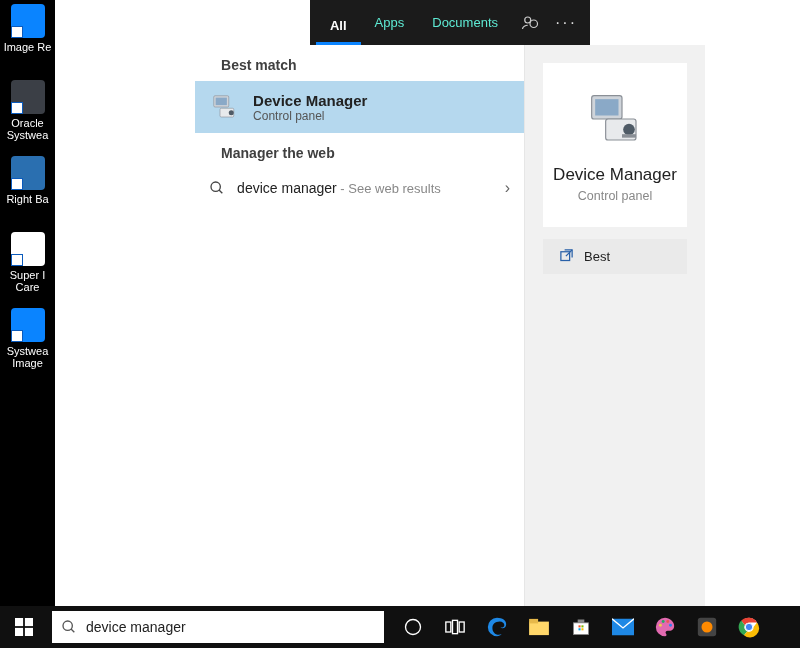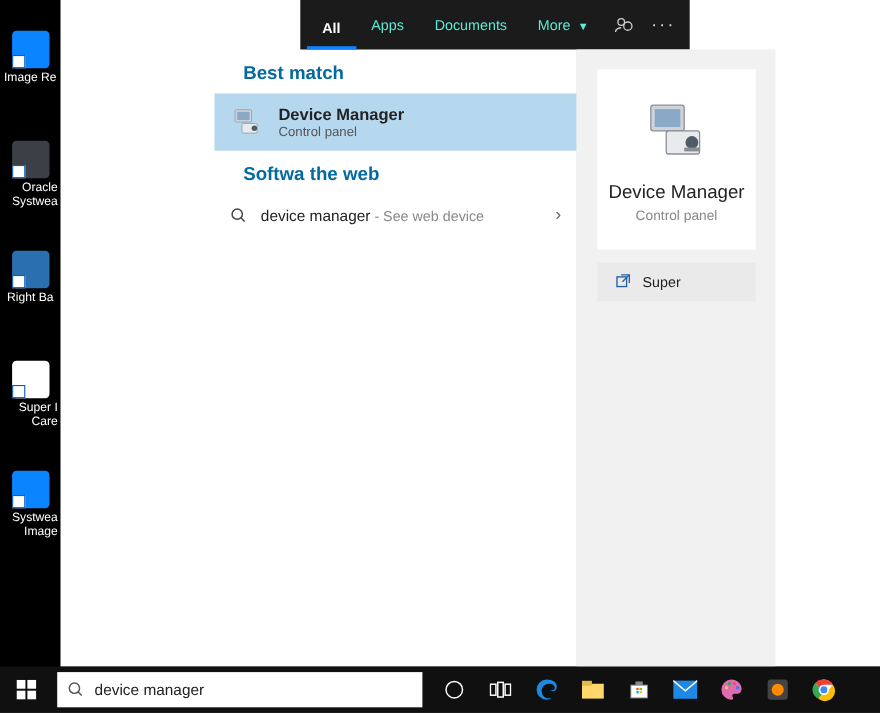--- a/index.html
+++ b/index.html
@@ -15,22 +15,22 @@
   .desktop {
     position: absolute; left: 0; top: 0; width: 55px; height: 606px;
     display: flex; flex-direction: column; align-items: center;
     padding-top: 4px;
     z-index: 0;
   }
   .desktop-icon {
     width: 50px; height: 70px;
     display: flex; flex-direction: column; align-items: center;
     justify-content: flex-start;
-    color: #fff; font-size: 11px; line-height: 12px; text-align: right;
-    margin-bottom: 6px; cursor: default; margin-top: 24px;
+    color: #fff; font-size: 11px; line-height: 12px; text-align: center;
+    margin-bottom: 6px; cursor: default;
   }
   .di-img {
     width: 34px; height: 34px; border-radius: 4px; margin-bottom: 3px;
     position: relative;
   }
   .di-shortcut::after{
     content:""; position:absolute; left:0; bottom:0;
     width:10px; height:10px; background:#fff; border:1px solid #0b5bbd;
   }
   
@@ -55,21 +55,21 @@
     width: 36px; height: 36px; display:flex; align-items:center; justify-content:center;
     color:#ddd; font-size:16px; cursor:pointer;
   }
   .more-caret { font-size:10px; margin-left:3px; }
 
   .panel-body { flex:1; display:flex; min-height:0; }
   .left-col { width: 330px; border-right:1px solid #e6e6e6; display:flex; flex-direction:column; }
   .right-col{ flex:1; background:#f1f1f1; display:flex; flex-direction:column; }
 
   .section-header{
-    font-size:17px; font-weight:600; color:#0369a1;
+    font-size:14px; font-weight:600; color:#404040;
     padding:12px 26px 8px;
   }
   .best-match{
     display:flex; align-items:center; gap:12px;
     background:#b5d8ee; padding:10px 14px; cursor:pointer;
   }
   .bm-icon{width:32px;height:32px;display:flex;align-items:center;justify-content:center;}
   .bm-title{font-size:15px; font-weight:600; color:#222;}
   .bm-sub{font-size:12px; color:#555;}
 
@@ -149,24 +149,20 @@
     <span>Systwea Image</span>
   </div>
 </div>
 
 <div class="panel">
 
   <div class="tabbar">
     <div class="tab active">All</div>
     <div class="tab">Apps</div>
     <div class="tab">Documents</div>
-    <div class="tab">
-      <span>More</span>
-      <span class="more-caret">▼</span>
-    </div>
     <div class="spacer"></div>
     <div class="tabbar-icon">
       <svg width="18" height="18" viewBox="0 0 24 24" fill="none" stroke="#ccc" stroke-width="1.6">
         <circle cx="9" cy="8" r="4"></circle>
           <path d="M2 20c0-3 4-5 7-5"></path>
           <circle cx="17" cy="13" r="5"></circle>
       </svg>
     </div>
     <div class="tabbar-icon">
       <span style="letter-spacing:2px;">···</span>
@@ -186,31 +182,31 @@
             <rect x="16" y="26" width="22" height="14" rx="2" fill="#e8eaec" stroke="#8a8f96"></rect>
             <circle cx="34" cy="33" r="4" fill="#4f5b66"></circle>
           </svg>
         </div>
         <div>
           <div class="bm-title">Device Manager</div>
           <div class="bm-sub">Control panel</div>
         </div>
       </div>
 
-      <div class="section-header">Softwa the web</div>
+      <div class="section-header">Manager the web</div>
 
       <div class="web-row">
         <span style="color:#444;">
           <svg width="16" height="16" viewBox="0 0 24 24" fill="none" stroke="currentColor" stroke-width="2">
             <circle cx="10" cy="10" r="7"></circle>
               <line x1="20" y1="20" x2="15" y2="15"></line>
           </svg>
         </span>
         <span>
-          <span class="query">device manager</span><span class="suffix"> - See web device</span>
+          <span class="query">device manager</span><span class="suffix"> - See web results</span>
         </span>
         <span class="chev">›</span>
       </div>
     </div>
 
     <div class="right-col">
       <div class="preview-card">
         <div class="preview-icon">
           <svg width="56" height="56" viewBox="0 0 48 48">
             <rect x="4" y="4" width="26" height="20" rx="2" fill="#cfd4da" stroke="#8a8f96"></rect>
@@ -224,21 +220,21 @@
         <div class="preview-sub">Control panel</div>
       </div>
       <div class="action-row">
         <span class="open-ico">
           <svg width="15" height="15" viewBox="0 0 24 24" fill="none" stroke="#2860a8" stroke-width="2">
             <rect x="3" y="6" width="14" height="14"></rect>
               <polyline points="9,3 21,3 21,15"></polyline>
               <line x1="21" y1="3" x2="11" y2="13"></line>
           </svg>
         </span>
-        <span>Super</span>
+        <span>Best</span>
       </div>
     </div>
   </div>
 </div>
 
 <div class="taskbar">
   <div class="start-btn">
     <svg width="18" height="18" viewBox="0 0 20 20" fill="#fff">
       <rect x="0" y="0" width="9" height="9"></rect>
         <rect x="11" y="0" width="9" height="9"></rect>

